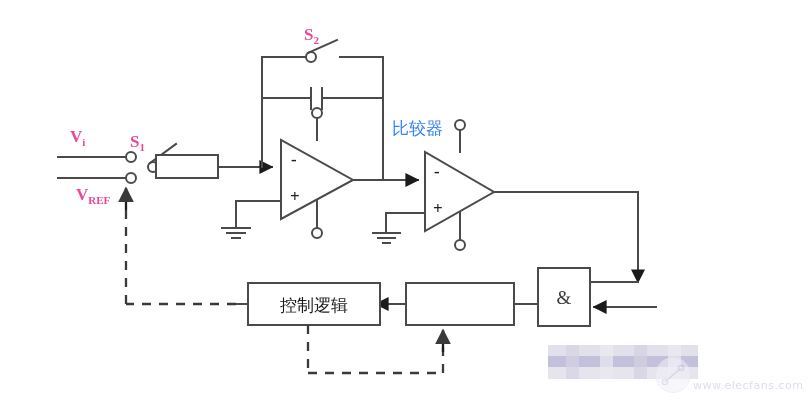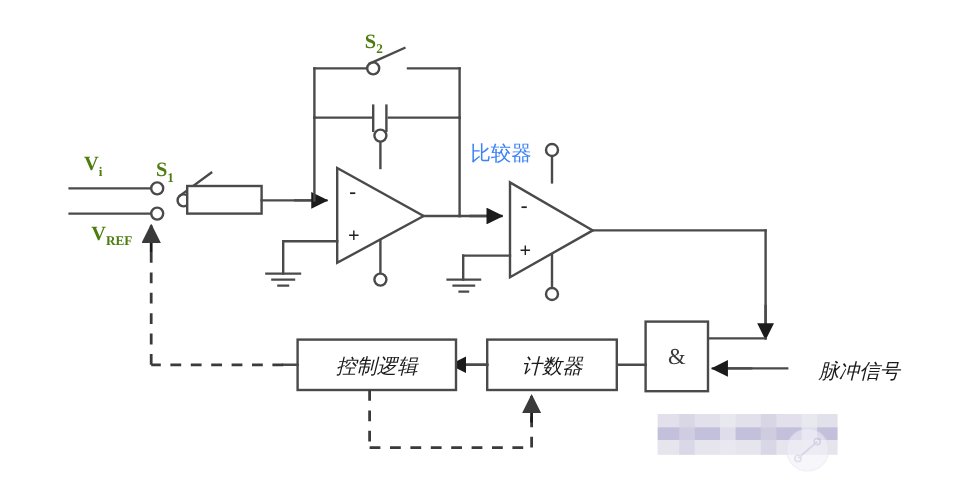--- a/index.html
+++ b/index.html
@@ -1,27 +1,27 @@
 <!DOCTYPE html>
 <html><head>
 <meta charset="utf-8">
 <style>
   html,body{margin:0;padding:0;background:#ffffff;}
   body{width:809px;height:409px;overflow:hidden;
        font-family:"Liberation Serif","DejaVu Serif",serif;}
   #stage{position:relative;width:809px;height:409px;background:#ffffff;}
   svg.layer{position:absolute;left:0;top:0;width:809px;height:409px;}
-  .lbl{position:absolute;white-space:nowrap;color:#4d7c0f;line-height:1;}
+  .lbl{position:absolute;white-space:nowrap;color:#ec4899;line-height:1;}
   .lbl-v{font-family:"Liberation Serif","DejaVu Serif",serif;font-weight:700;font-size:17px;}
   .lbl-v .sub{font-size:11px;vertical-align:sub;font-weight:700;}
   .lbl-sw{font-family:"Liberation Serif","DejaVu Serif",serif;font-weight:700;font-size:17px;font-style:normal;}
   .lbl-sw .sub{font-size:11px;vertical-align:sub;}
   .lbl-cn{font-family:"DejaVu Sans","Liberation Sans",sans-serif;font-size:17px;color:#3b82f6;font-weight:500;}
   .lbl-box{font-family:"DejaVu Sans","Liberation Sans",sans-serif;font-size:17px;color:#1a1a1a;
-           position:absolute;text-align:center;font-weight:500;font-style:italic;}
+           position:absolute;text-align:center;font-weight:500;}
   .amp-sign{position:absolute;font-family:"Liberation Serif","DejaVu Serif",serif;
             font-size:17px;color:#222;font-weight:600;}
   .andsym{position:absolute;font-family:"Liberation Serif","DejaVu Serif",serif;
           font-size:19px;color:#3a3a3a;}
   
   .wm{position:absolute;pointer-events:none;}
   #wm-brand{left:655px;top:355px;width:150px;height:50px;opacity:.55;}
   #wm-brand .wm-cn{position:absolute;left:38px;top:2px;font-family:"DejaVu Sans","Liberation Sans",sans-serif;
        font-size:19px;color:#b9b6d6;font-weight:700;letter-spacing:1px;}
   #wm-brand .wm-url{position:absolute;left:38px;top:24px;font-family:"DejaVu Sans","Liberation Sans",sans-serif;
@@ -151,37 +151,36 @@
   <div class="lbl lbl-sw" style="left:304px;top:26px;"><span>S</span><span class="sub">2</span></div>
 
   <div class="lbl lbl-cn" style="left:392px;top:120px;">比较器</div>
 
   <span class="amp-sign" style="left:291px;top:150px;">-</span>
   <span class="amp-sign" style="left:290px;top:187px;">+</span>
   <span class="amp-sign" style="left:434px;top:162px;">-</span>
   <span class="amp-sign" style="left:433px;top:199px;">+</span>
 
   <div class="lbl-box" style="left:248px;top:294px;width:132px;">控制逻辑</div>
-  <div class="lbl-box" style="left:406px;top:294px;width:108px;">计数器</div>
   <div class="andsym" style="left:538px;top:287px;width:52px;text-align:center;">&amp;</div>
-  <div class="lbl-box" style="left:656px;top:298px;width:120px;">脉冲信号</div>
 
   <div class="wm" id="wm-mosaic">
     <div class="mos" style="left:0;top:0;width:150px;height:11px;background:#dedce8;"></div>
     <div class="mos" style="left:0;top:11px;width:150px;height:11px;background:#b9b6d6;"></div>
     <div class="mos" style="left:0;top:22px;width:150px;height:12px;background:#e2e0ea;"></div>
     <div class="mos" style="left:18px;top:0;width:13px;height:34px;background:#cfccdf;opacity:.7;"></div>
     <div class="mos" style="left:52px;top:0;width:13px;height:34px;background:#e8e7f0;opacity:.7;"></div>
     <div class="mos" style="left:86px;top:0;width:13px;height:34px;background:#cdcadd;opacity:.7;"></div>
     <div class="mos" style="left:120px;top:0;width:13px;height:34px;background:#e8e7f0;opacity:.7;"></div>
   </div>
 
   <div class="wm" id="wm-brand">
     <div class="wm-orb">
       <svg width="34" height="34" viewBox="0 0 34 34">
         <line x1="9" y1="24" x2="25" y2="10" stroke="#c8c5dd" stroke-width="1.6"></line>
         <circle cx="9" cy="24" r="2.6" fill="none" stroke="#c8c5dd" stroke-width="1.4"></circle>
         <circle cx="25" cy="10" r="2.6" fill="none" stroke="#c8c5dd" stroke-width="1.4"></circle>
       </svg>
     </div>
+    <div class="wm-url">www.elecfans.com</div>
   </div>
 
 </div>
 
 </body></html>

